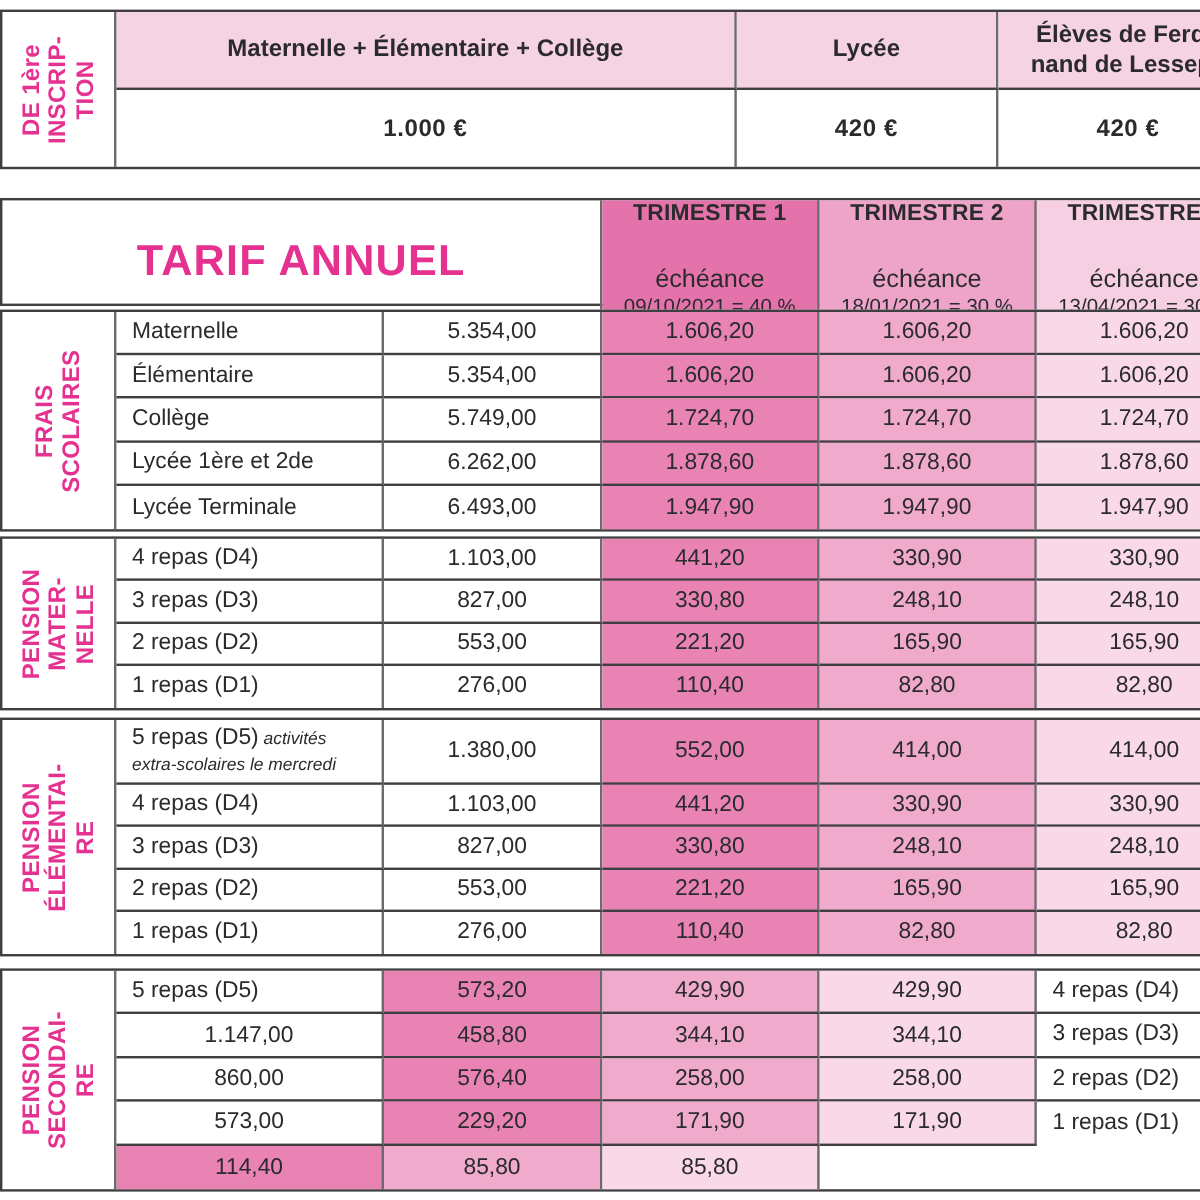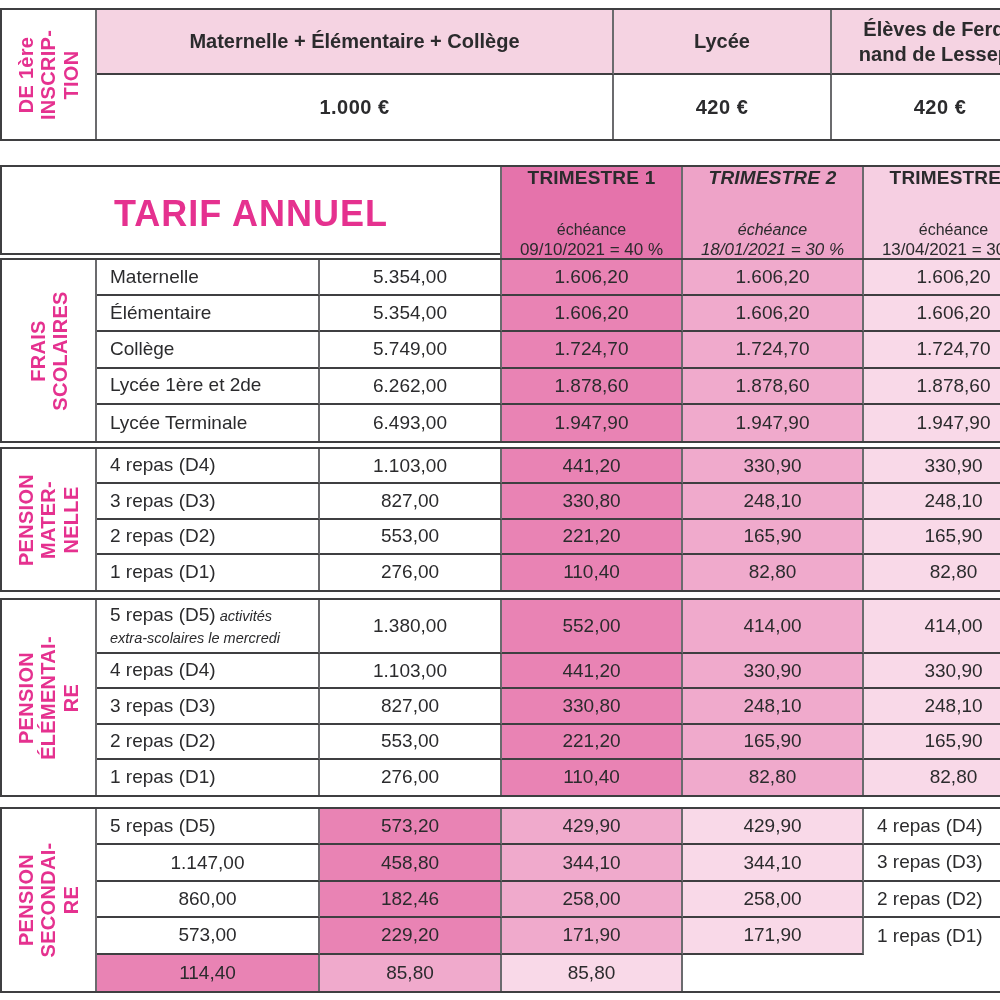--- a/index.html
+++ b/index.html
@@ -22,23 +22,23 @@
   
   .reg{top:8px;height:133px;width:1048px;grid-template-columns:95px 517px 218px 218px;grid-template-rows:65px 1fr;}
   .reg .groupcell{grid-row:1 / span 2;}
   .reg .hcell{background:var(--hdr-pink);font-weight:700;font-size:20px;line-height:1.25;flex-direction:column;}
   .reg .vcell{font-weight:700;font-size:20px;letter-spacing:.5px;}
   
   .ahdr{top:165px;height:90px;width:1043px;grid-template-columns:500px 181px 181px 181px;grid-template-rows:1fr;}
   .title-cell{font-weight:700;font-size:36px;letter-spacing:1px;color:var(--magenta);}
   .tri{flex-direction:column;line-height:1.18;}
   .tri .tname{font-weight:700;font-size:19px;letter-spacing:.2px;}
-  .tri .tech{font-size:16px;margin-top:32px;}
+  .tri .tech{font-size:21px;margin-top:32px;}
   .tri .tdue{font-size:17px;}
-  .tri1{background:var(--t1h);} .tri2{background:var(--t2h);font-style:italic;} .tri3{background:var(--t3h);}
+  .tri1{background:var(--t1h);} .tri2{background:var(--t2h);} .tri3{background:var(--t3h);}
   
   .sec{width:1043px;grid-template-columns:95px 223px 182px 181px 181px 181px;}
   .c-label{justify-content:center;align-items:flex-start;flex-direction:column;text-align:left;
            padding:3px 15px 3px 13px;font-size:19px;line-height:1.18;}
   .c-label .note{font-style:italic;font-size:14.5px;}
   .c-num{font-size:19px;}
   .bg-t1{background:var(--t1);} .bg-t2{background:var(--t2);} .bg-t3{background:var(--t3);}
 </style>
 </head>
 <body>
@@ -230,21 +230,21 @@
           <div><span>4 repas (D4)</span></div>
         </div>
         <div class="cell c-num">1.147,00</div>
         <div class="cell c-num bg-t1">458,80</div>
         <div class="cell c-num bg-t2">344,10</div>
         <div class="cell c-num bg-t3">344,10</div>
         <div class="cell c-label">
           <div><span>3 repas (D3)</span></div>
         </div>
         <div class="cell c-num">860,00</div>
-        <div class="cell c-num bg-t1">182,46</div>
+        <div class="cell c-num bg-t1">576,40</div>
         <div class="cell c-num bg-t2">258,00</div>
         <div class="cell c-num bg-t3">258,00</div>
         <div class="cell c-label">
           <div><span>2 repas (D2)</span></div>
         </div>
         <div class="cell c-num">573,00</div>
         <div class="cell c-num bg-t1">229,20</div>
         <div class="cell c-num bg-t2">171,90</div>
         <div class="cell c-num bg-t3">171,90</div>
         <div class="cell c-label rlast">

